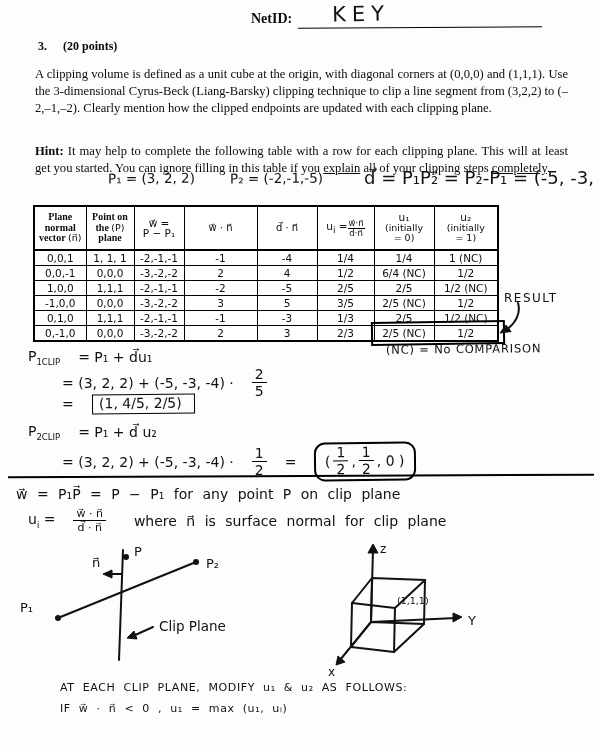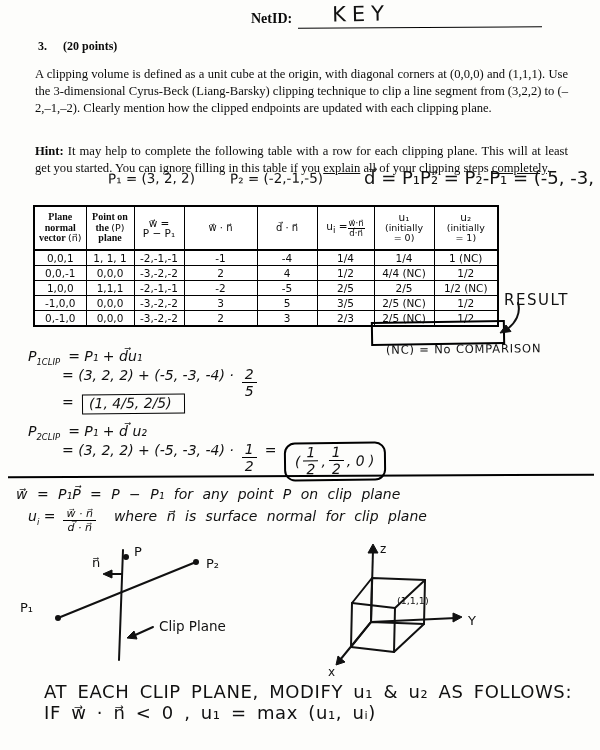--- a/index.html
+++ b/index.html
@@ -33,41 +33,41 @@
   .th-hw{font-family:"DejaVu Sans",sans-serif;font-weight:normal;font-size:9.5px;}
   .th-hw-big{font-family:"DejaVu Sans",sans-serif;font-weight:normal;font-size:10.5px;}
 
   .frac{display:inline-block;text-align:center;vertical-align:middle;line-height:1;}
   .frac .num{display:block;border-bottom:1.3px solid #000;padding:0 3px 1px;}
   .frac .den{display:block;padding-top:1px;}
   .frac-sm .num,.frac-sm .den{font-size:8.5px;padding:0 1px 0;}
 
   
   .result-box{position:absolute;left:371px;top:321px;width:130px;height:20px;border:2.2px solid #000;transform:rotate(-0.9deg);}
-  .result-label{position:absolute;left:504px;top:291px;font-size:15px;letter-spacing:1.5px;}
+  .result-label{position:absolute;left:504px;top:291px;font-size:12px;letter-spacing:1.5px;}
   .result-arrow{position:absolute;left:492px;top:301px;}
   .nc-note{position:absolute;left:386px;top:342px;font-size:11.5px;letter-spacing:0.8px;transform:rotate(-0.6deg);white-space:nowrap;}
 
   
-  .eqline{position:absolute;display:flex;gap:8px;font-size:14px;white-space:nowrap;font-style:italic;}
+  .eqline{position:absolute;display:flex;align-items:center;gap:18px;font-size:14px;white-space:nowrap;}
   .eqline sub{font-size:8.5px;}
   .ansbox-rect{border:1.8px solid #000;padding:0 12px 2px 6px;transform:rotate(-0.5deg);}
   .ansbox-round{border:2px solid #000;border-radius:11px;padding:1px 9px 3px;display:inline-flex;align-items:center;gap:3px;transform:rotate(-0.7deg);}
 
   .separator{position:absolute;left:8px;top:475px;width:586px;border-top:2px solid #000;transform:rotate(-0.25deg);}
 
   .wordy{word-spacing:5px;}
 
   svg{position:absolute;overflow:visible;}
   svg line,svg path,svg polyline{stroke:#111;stroke-width:2;fill:none;stroke-linecap:round;stroke-linejoin:round;}
   svg polygon{fill:#111;stroke:#111;}
   svg text{font-family:"DejaVu Sans",sans-serif;fill:#111;}
 
   
-  .footer-line{position:absolute;left:44px;font-size:18px;letter-spacing:0.6px;word-spacing:4px;white-space:nowrap;}
+  .footer-line{position:absolute;left:60px;font-size:11px;letter-spacing:0.6px;word-spacing:4px;white-space:nowrap;}
 </style>
 </head>
 <body>
 
 <div class="page">
 
   <span class="netid-label">NetID:</span>
   <div class="netid-line"></div>
   <span class="netid-value hw">KEY</span>
 
@@ -138,21 +138,21 @@
           <td>1/4</td>
           <td>1 (NC)</td>
         </tr>
         <tr>
           <td>0,0,-1</td>
           <td>0,0,0</td>
           <td>-3,-2,-2</td>
           <td>2</td>
           <td>4</td>
           <td>1/2</td>
-          <td>4/4 (NC)</td>
+          <td>6/4 (NC)</td>
           <td>1/2</td>
         </tr>
         <tr>
           <td>1,0,0</td>
           <td>1,1,1</td>
           <td>-2,-1,-1</td>
           <td>-2</td>
           <td>-5</td>
           <td>2/5</td>
           <td>2/5</td>
@@ -160,20 +160,30 @@
         </tr>
         <tr>
           <td>-1,0,0</td>
           <td>0,0,0</td>
           <td>-3,-2,-2</td>
           <td>3</td>
           <td>5</td>
           <td>3/5</td>
           <td>2/5 (NC)</td>
           <td>1/2</td>
+        </tr>
+        <tr>
+          <td>0,1,0</td>
+          <td>1,1,1</td>
+          <td>-2,-1,-1</td>
+          <td>-1</td>
+          <td>-3</td>
+          <td>1/3</td>
+          <td>2/5</td>
+          <td>1/2 (NC)</td>
         </tr>
         <tr>
           <td>0,-1,0</td>
           <td>0,0,0</td>
           <td>-3,-2,-2</td>
           <td>2</td>
           <td>3</td>
           <td>2/3</td>
           <td>2/5 (NC)</td>
           <td>1/2</td>

